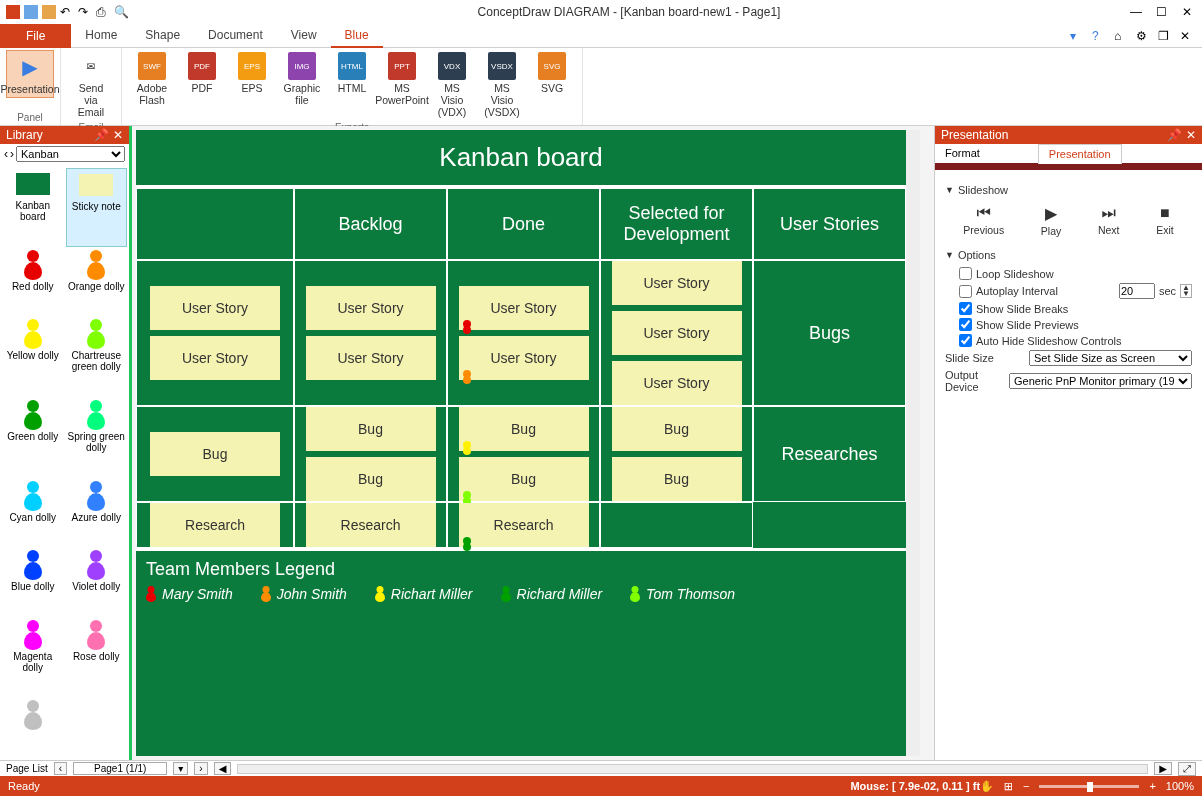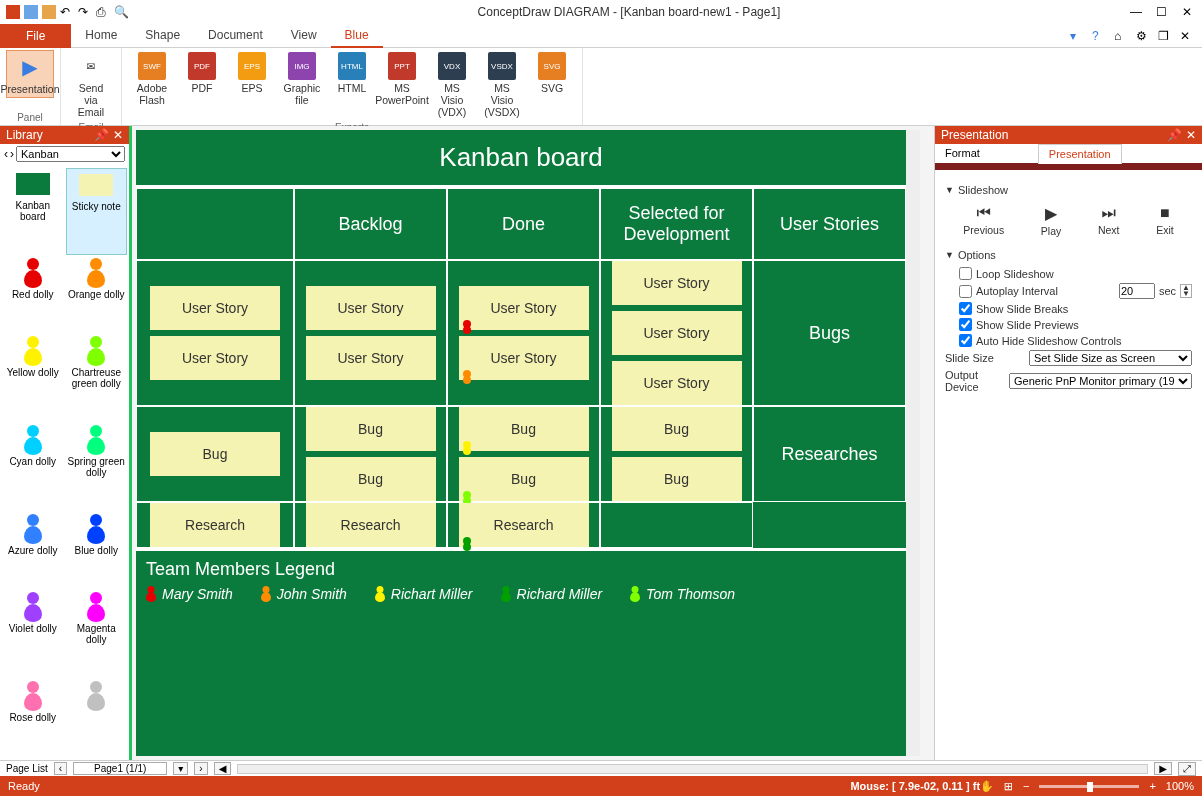--- a/index.html
+++ b/index.html
@@ -248,29 +248,35 @@
           <div>Yellow dolly</div>
         </div>
         <div class="lib-item">
           <div class="lib-shape">
             <div class="dolly" style="--c:#7fff00"></div>
           </div>
           <div>Chartreuse green dolly</div>
         </div>
         <div class="lib-item">
           <div class="lib-shape">
+            <div class="dolly" style="--c:#00a000"></div>
+          </div>
+          <div>Green dolly</div>
+        </div>
+        <div class="lib-item">
+          <div class="lib-shape">
+            <div class="dolly" style="--c:#00ff7f"></div>
+          </div>
+          <div>Spring green dolly</div>
+        </div>
+        <div class="lib-item">
+          <div class="lib-shape">
             <div class="dolly" style="--c:#00d0ff"></div>
           </div>
           <div>Cyan dolly</div>
-        </div>
-        <div class="lib-item">
-          <div class="lib-shape">
-            <div class="dolly" style="--c:#00ff7f"></div>
-          </div>
-          <div>Spring green dolly</div>
         </div>
         <div class="lib-item">
           <div class="lib-shape">
             <div class="dolly" style="--c:#3080ff"></div>
           </div>
           <div>Azure dolly</div>
         </div>
         <div class="lib-item">
           <div class="lib-shape">
             <div class="dolly" style="--c:#0040ff"></div>

